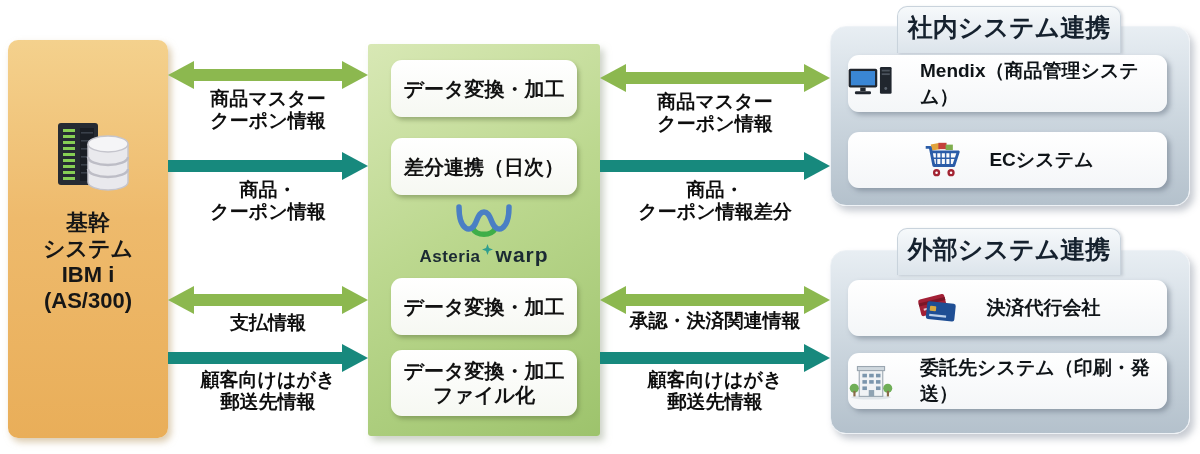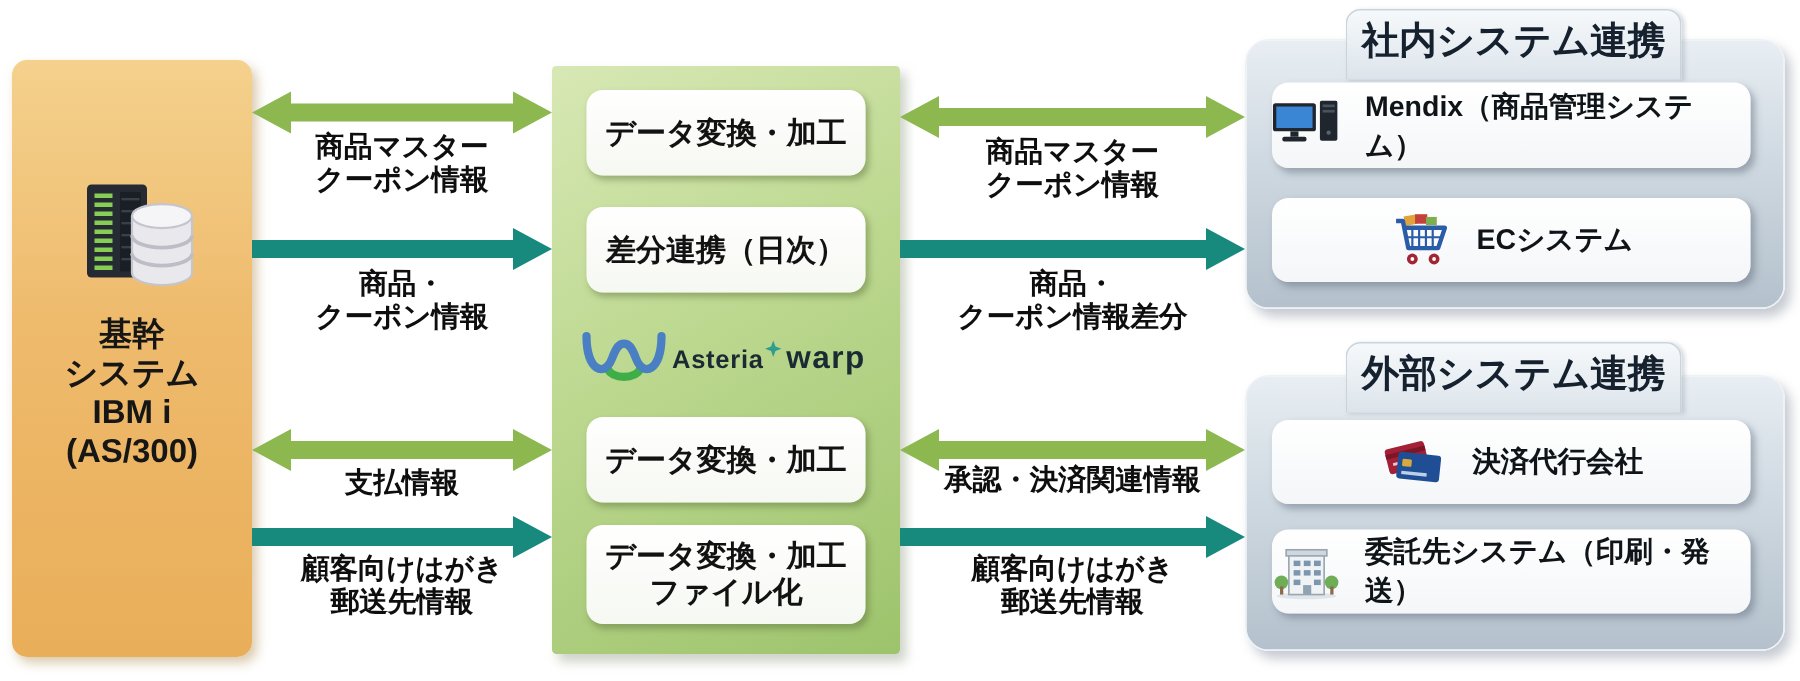--- a/index.html
+++ b/index.html
@@ -18,22 +18,22 @@
   .hub{position:absolute;left:368px;top:44px;width:232px;height:392px;border-radius:3px;
        background:linear-gradient(150deg,#d8e8b5 0%,#bcd88f 45%,#9dc36c 100%);
        box-shadow:4px 5px 7px rgba(165,175,155,.55);}
   .step{position:absolute;left:23px;width:186px;
        background:linear-gradient(#ffffff,#f6f8f2);border-radius:11px;
        box-shadow:2px 3px 4px rgba(90,110,60,.45);
        display:flex;align-items:center;justify-content:center;text-align:center;
        font-weight:bold;font-size:20px;line-height:24px;color:#121212;white-space:pre-line;}
   .step1{top:16px;height:57px}.step2{top:94px;height:57px}
   .step3{top:234px;height:57px}.step4{top:306px;height:66px}
-  .hub-logo{position:absolute;top:156px;left:16px;right:0;height:76px;display:flex;
-       flex-direction:row;align-items:center;justify-content:flex-start;}
+  .hub-logo{position:absolute;top:156px;left:0;right:0;height:76px;display:flex;
+       flex-direction:column;align-items:center;justify-content:flex-start;}
   .logo-text{display:flex;align-items:baseline;margin-top:1px;color:#1b2a33;}
   .logo-brand{font-size:17px;font-weight:600;letter-spacing:.5px;}
   .logo-spark{transform:translateY(-7px);margin:0 3px 0 1px;}
   .logo-product{font-size:21px;font-weight:800;letter-spacing:1px;}
 
   
   .flows{position:absolute;top:0;height:454px;}
   .flows-left{left:168px;width:200px;}
   .flows-right{left:600px;width:230px;}
   .arrow{position:absolute;left:0;right:0;display:flex;align-items:center;height:28px;}
@@ -66,21 +66,21 @@
   .tab-title{font-size:25px;font-weight:bold;color:#15212e;line-height:24px;padding-top:8px;}
   .panel{position:absolute;left:0;right:0;bottom:0;z-index:1;border-radius:16px;
        background:linear-gradient(180deg,#e8eef3 0%,#cfd9e1 45%,#b4c1cc 100%);
        border:1px solid #eef2f6;
        box-shadow:4px 5px 7px rgba(130,140,155,.45);}
   .g-int .panel{top:20px;}
   .g-ext .panel{top:22px;}
   .item{position:absolute;left:18px;width:319px;height:56px;z-index:3;
        background:linear-gradient(#ffffff,#f4f6f8);border-radius:11px;
        box-shadow:3px 3px 5px rgba(100,112,128,.5);
-       display:flex;align-items:center;justify-content:center;gap:16px;
+       display:flex;align-items:center;justify-content:center;gap:26px;
        font-weight:bold;font-size:19px;color:#0f1418;}
   .g-int .item1{top:49px;height:57px}.g-int .item2{top:126px}
   .g-ext .item1{top:52px}.g-ext .item2{top:125px}
   .icon{display:flex;align-items:center;flex:0 0 auto;}
 </style>
 </head>
 <body>
 
 <div class="canvas">
 

